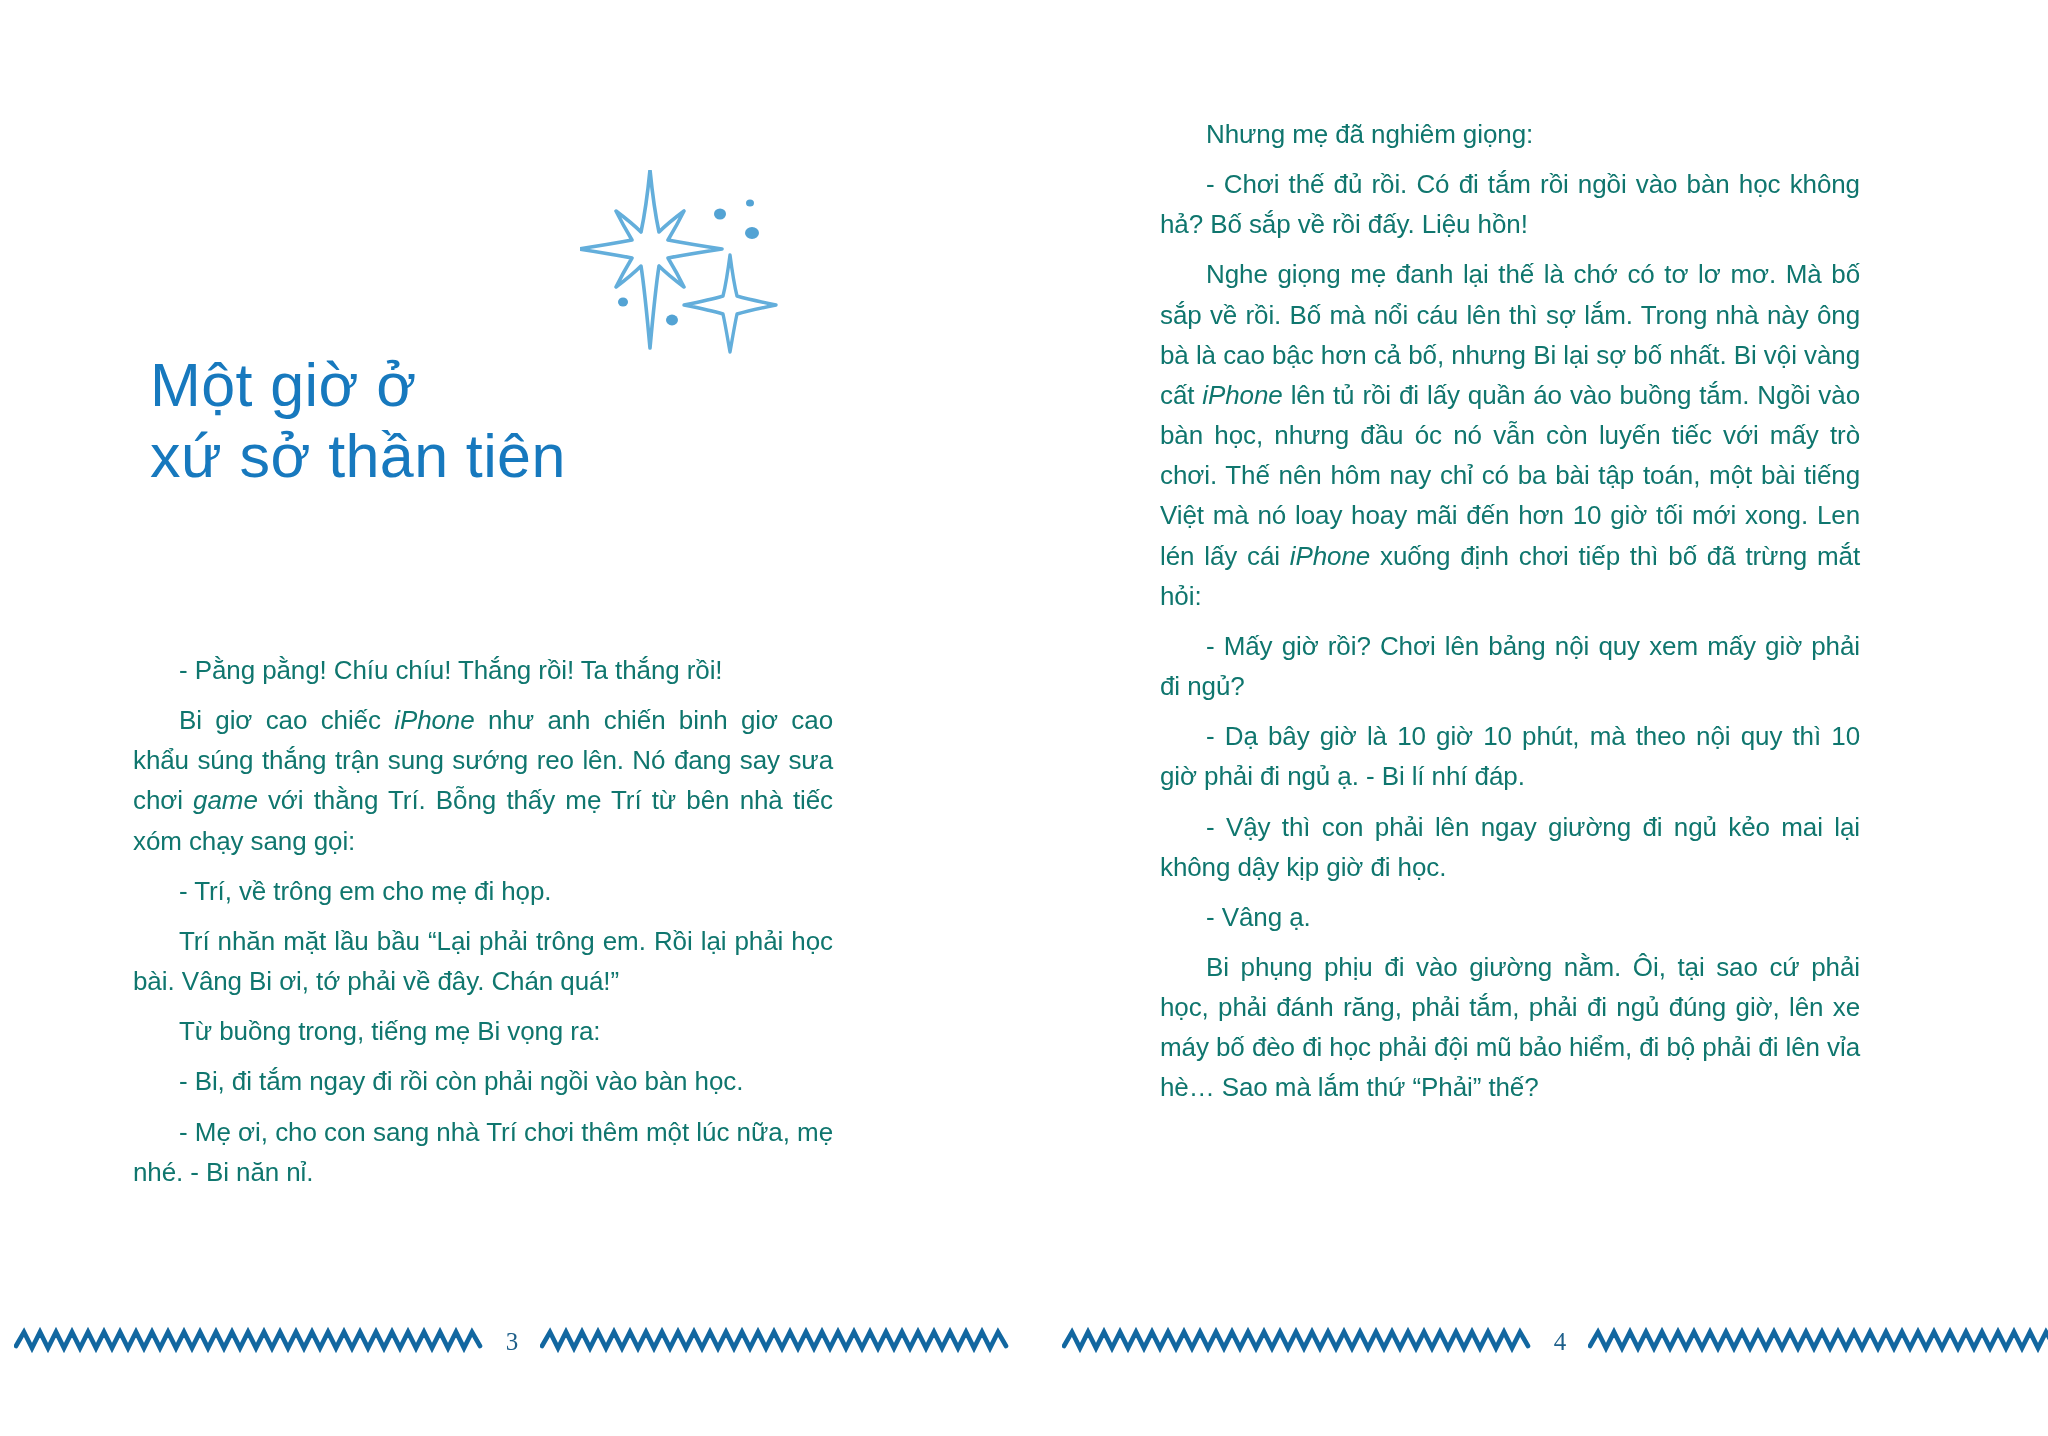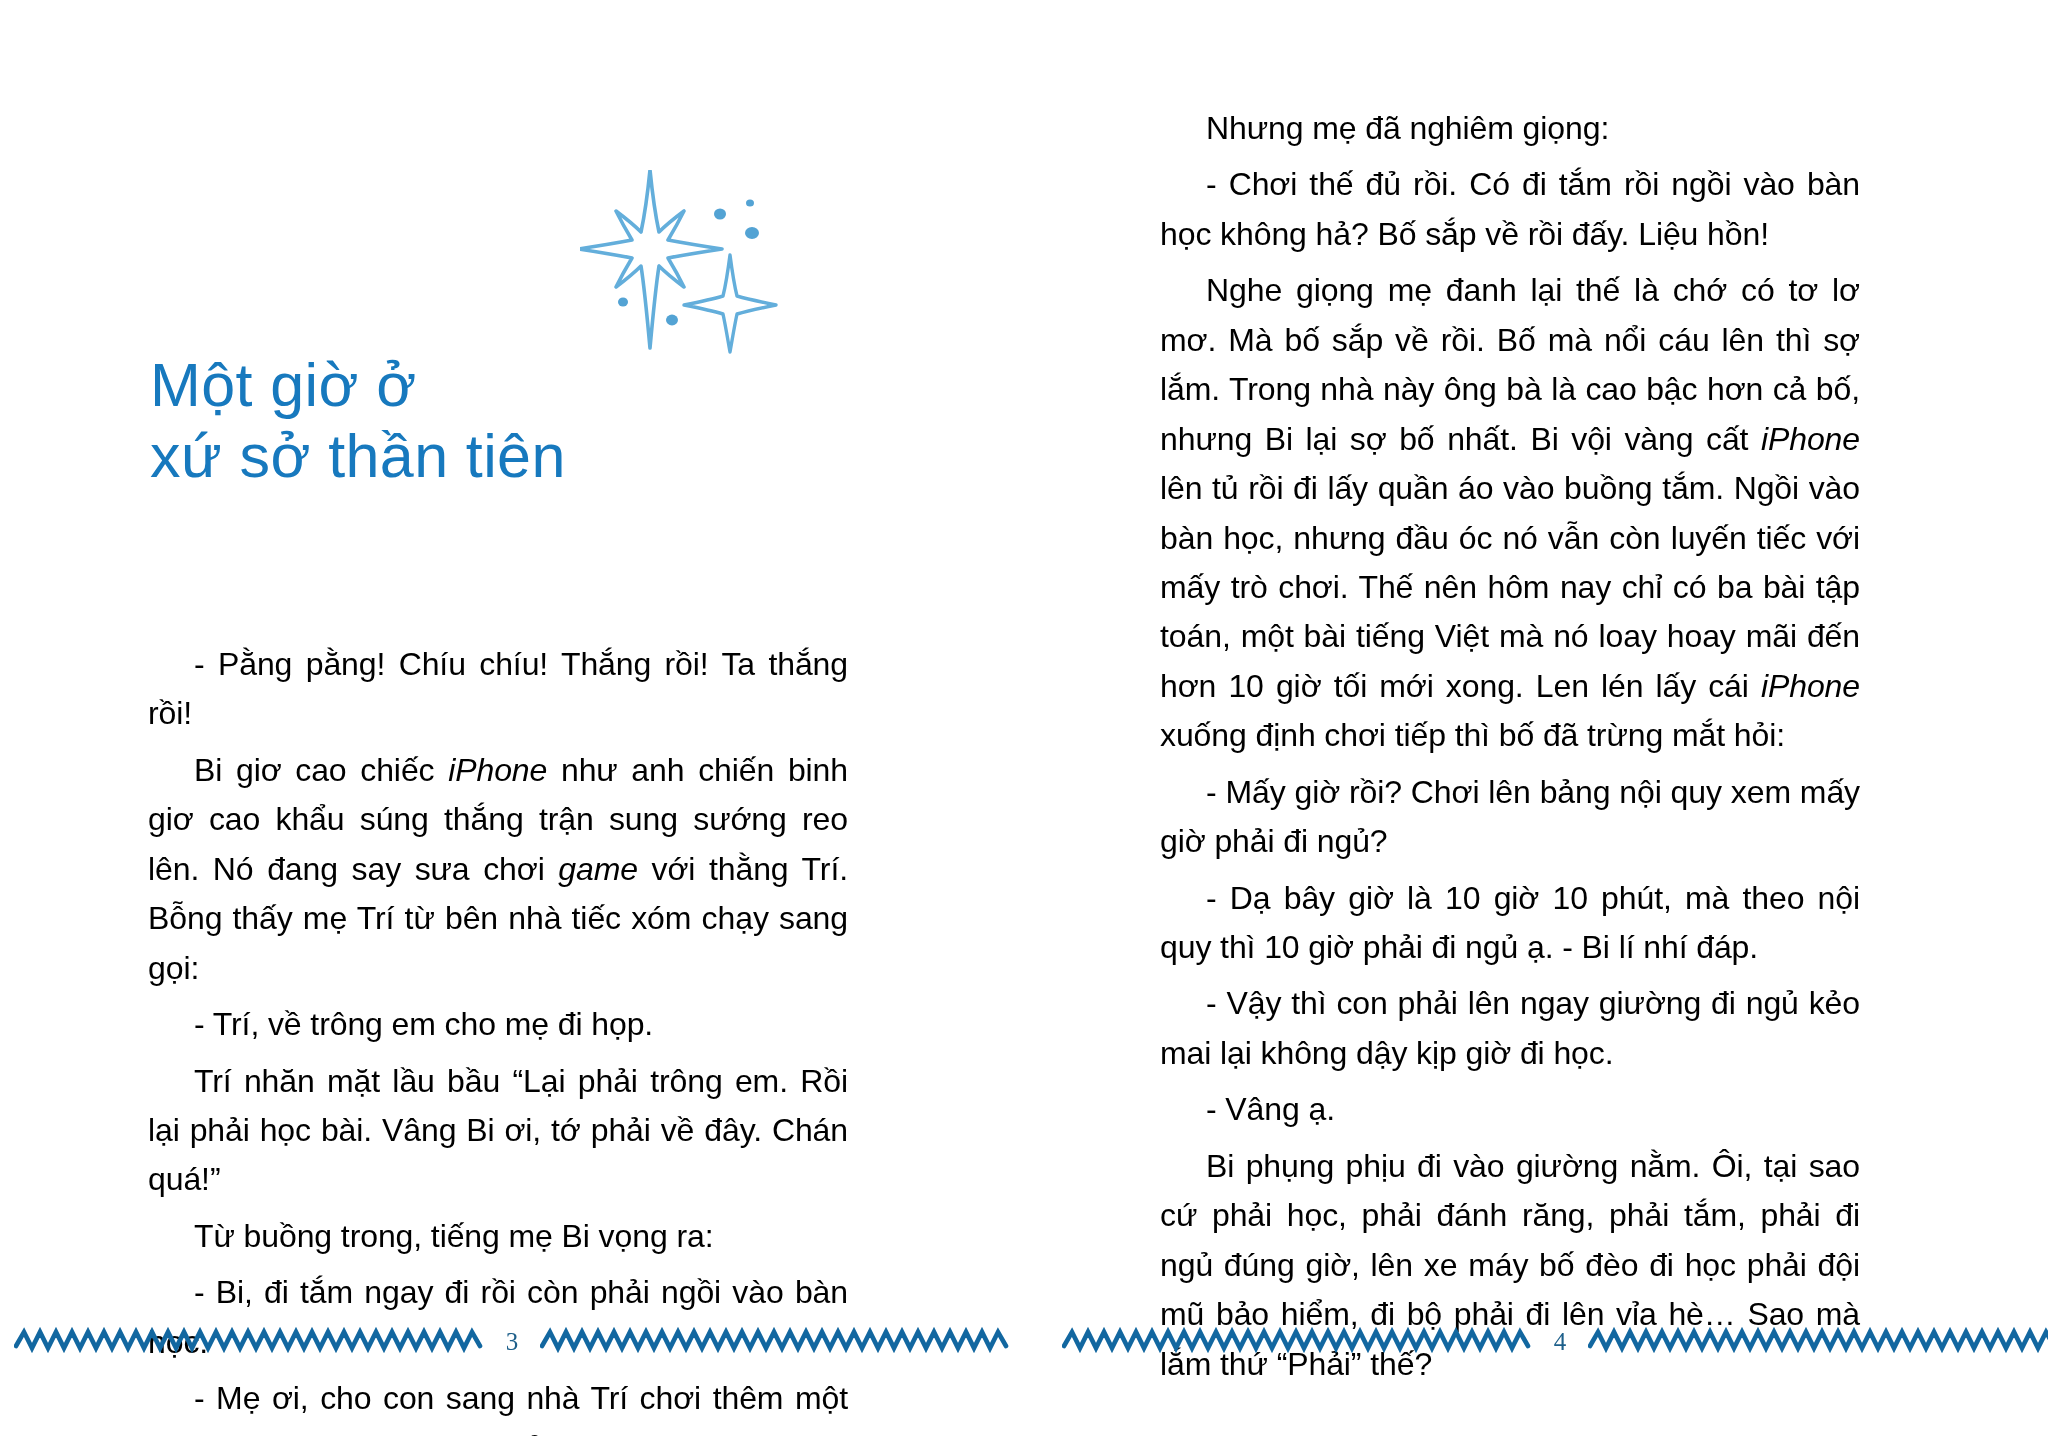--- a/index.html
+++ b/index.html
@@ -30,21 +30,21 @@
     height: 1436px;
     box-sizing: border-box;
   }
   .page-left  { left: 0;      width: 1024px; }
   .page-right { left: 1024px; width: 1024px; }
 
   .col-body {
     position: absolute;
     width: 700px;
   }
-  .page-left .col-body  { left: 148px; top: 640px; }
+  .page-left .col-body  { left: 133px; top: 640px; }
   .page-right .col-body { left: 1160px; top: 104px; }
   .page-right .col-body { left: 136px; top: 104px; }
 
   
   .title-block {
     position: absolute;
     left: 150px;
     top: 170px;
     width: 700px;
     height: 420px;
@@ -67,27 +67,27 @@
     color: #1779BE;
     font-size: 61px;
     line-height: 1.16;
     font-weight: 500;
     letter-spacing: 0.4px;
     white-space: pre-line;
   }
 
   
   p.para {
-    margin: 0 0 7px 0;
-    font-size: 32px;
+    margin: 10px 0 7px 0;
+    font-size: 26px;
     line-height: 1.545;
     text-align: justify;
     text-indent: 46px;
     letter-spacing: -0.1px;
-    color: #000000;
+    color: #0f766e;
     -webkit-hyphens: none;
     hyphens: none;
   }
   p.para:last-child { margin-bottom: 0; }
   p.para i { }
 
   
   p.para { text-align-last: left; }
 
   

